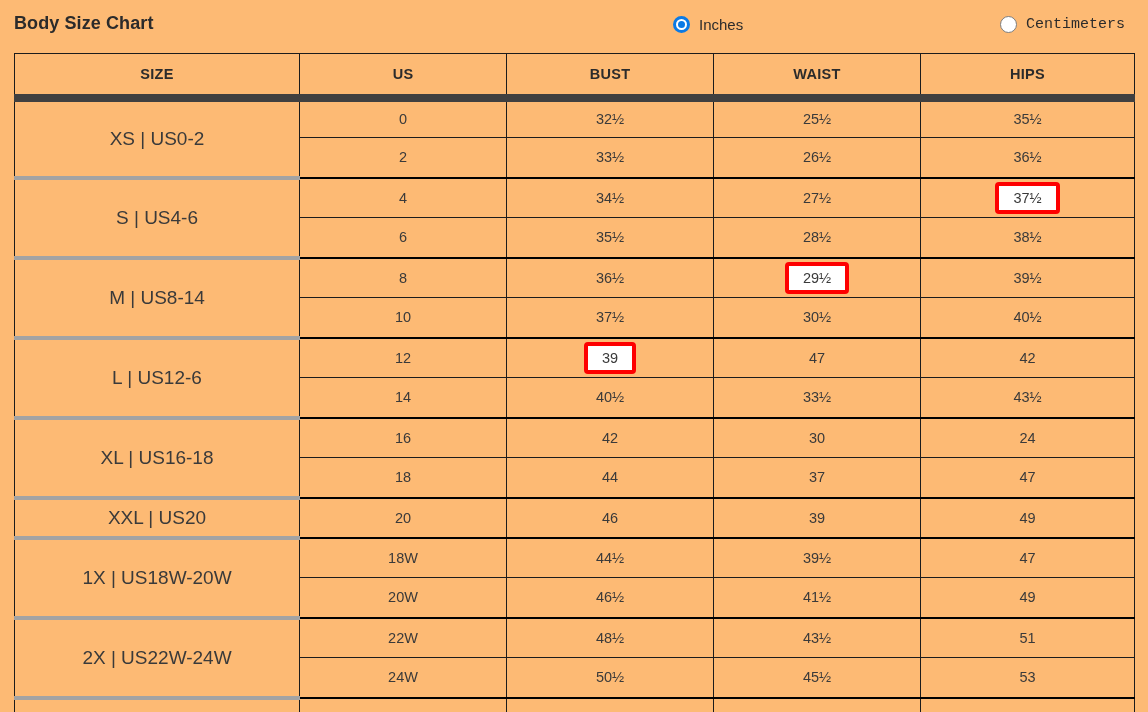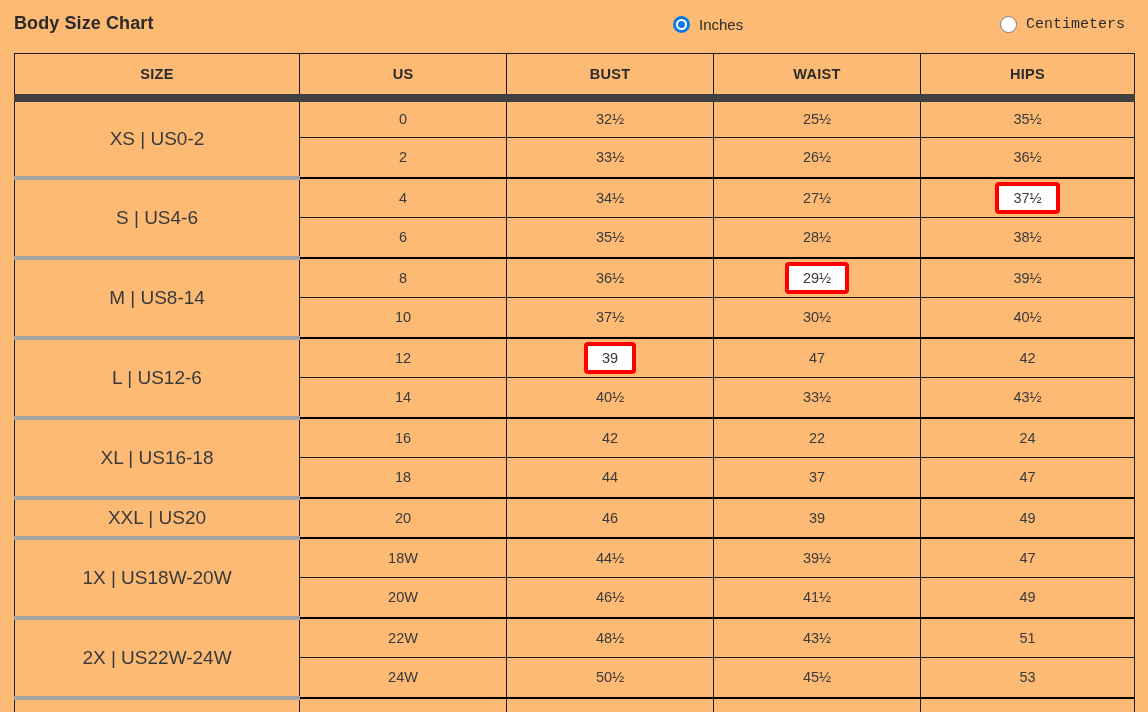--- a/index.html
+++ b/index.html
@@ -186,21 +186,21 @@
         <tr>
           <td>14</td>
           <td>40½</td>
           <td>33½</td>
           <td>43½</td>
         </tr>
         <tr class="group-start">
           <td class="size-cell" rowspan="2">XL | US16-18</td>
           <td>16</td>
           <td>42</td>
-          <td>22</td>
+          <td>30</td>
           <td>24</td>
         </tr>
         <tr>
           <td>18</td>
           <td>44</td>
           <td>37</td>
           <td>47</td>
         </tr>
         <tr class="group-start">
           <td class="size-cell" rowspan="1">XXL | US20</td>

